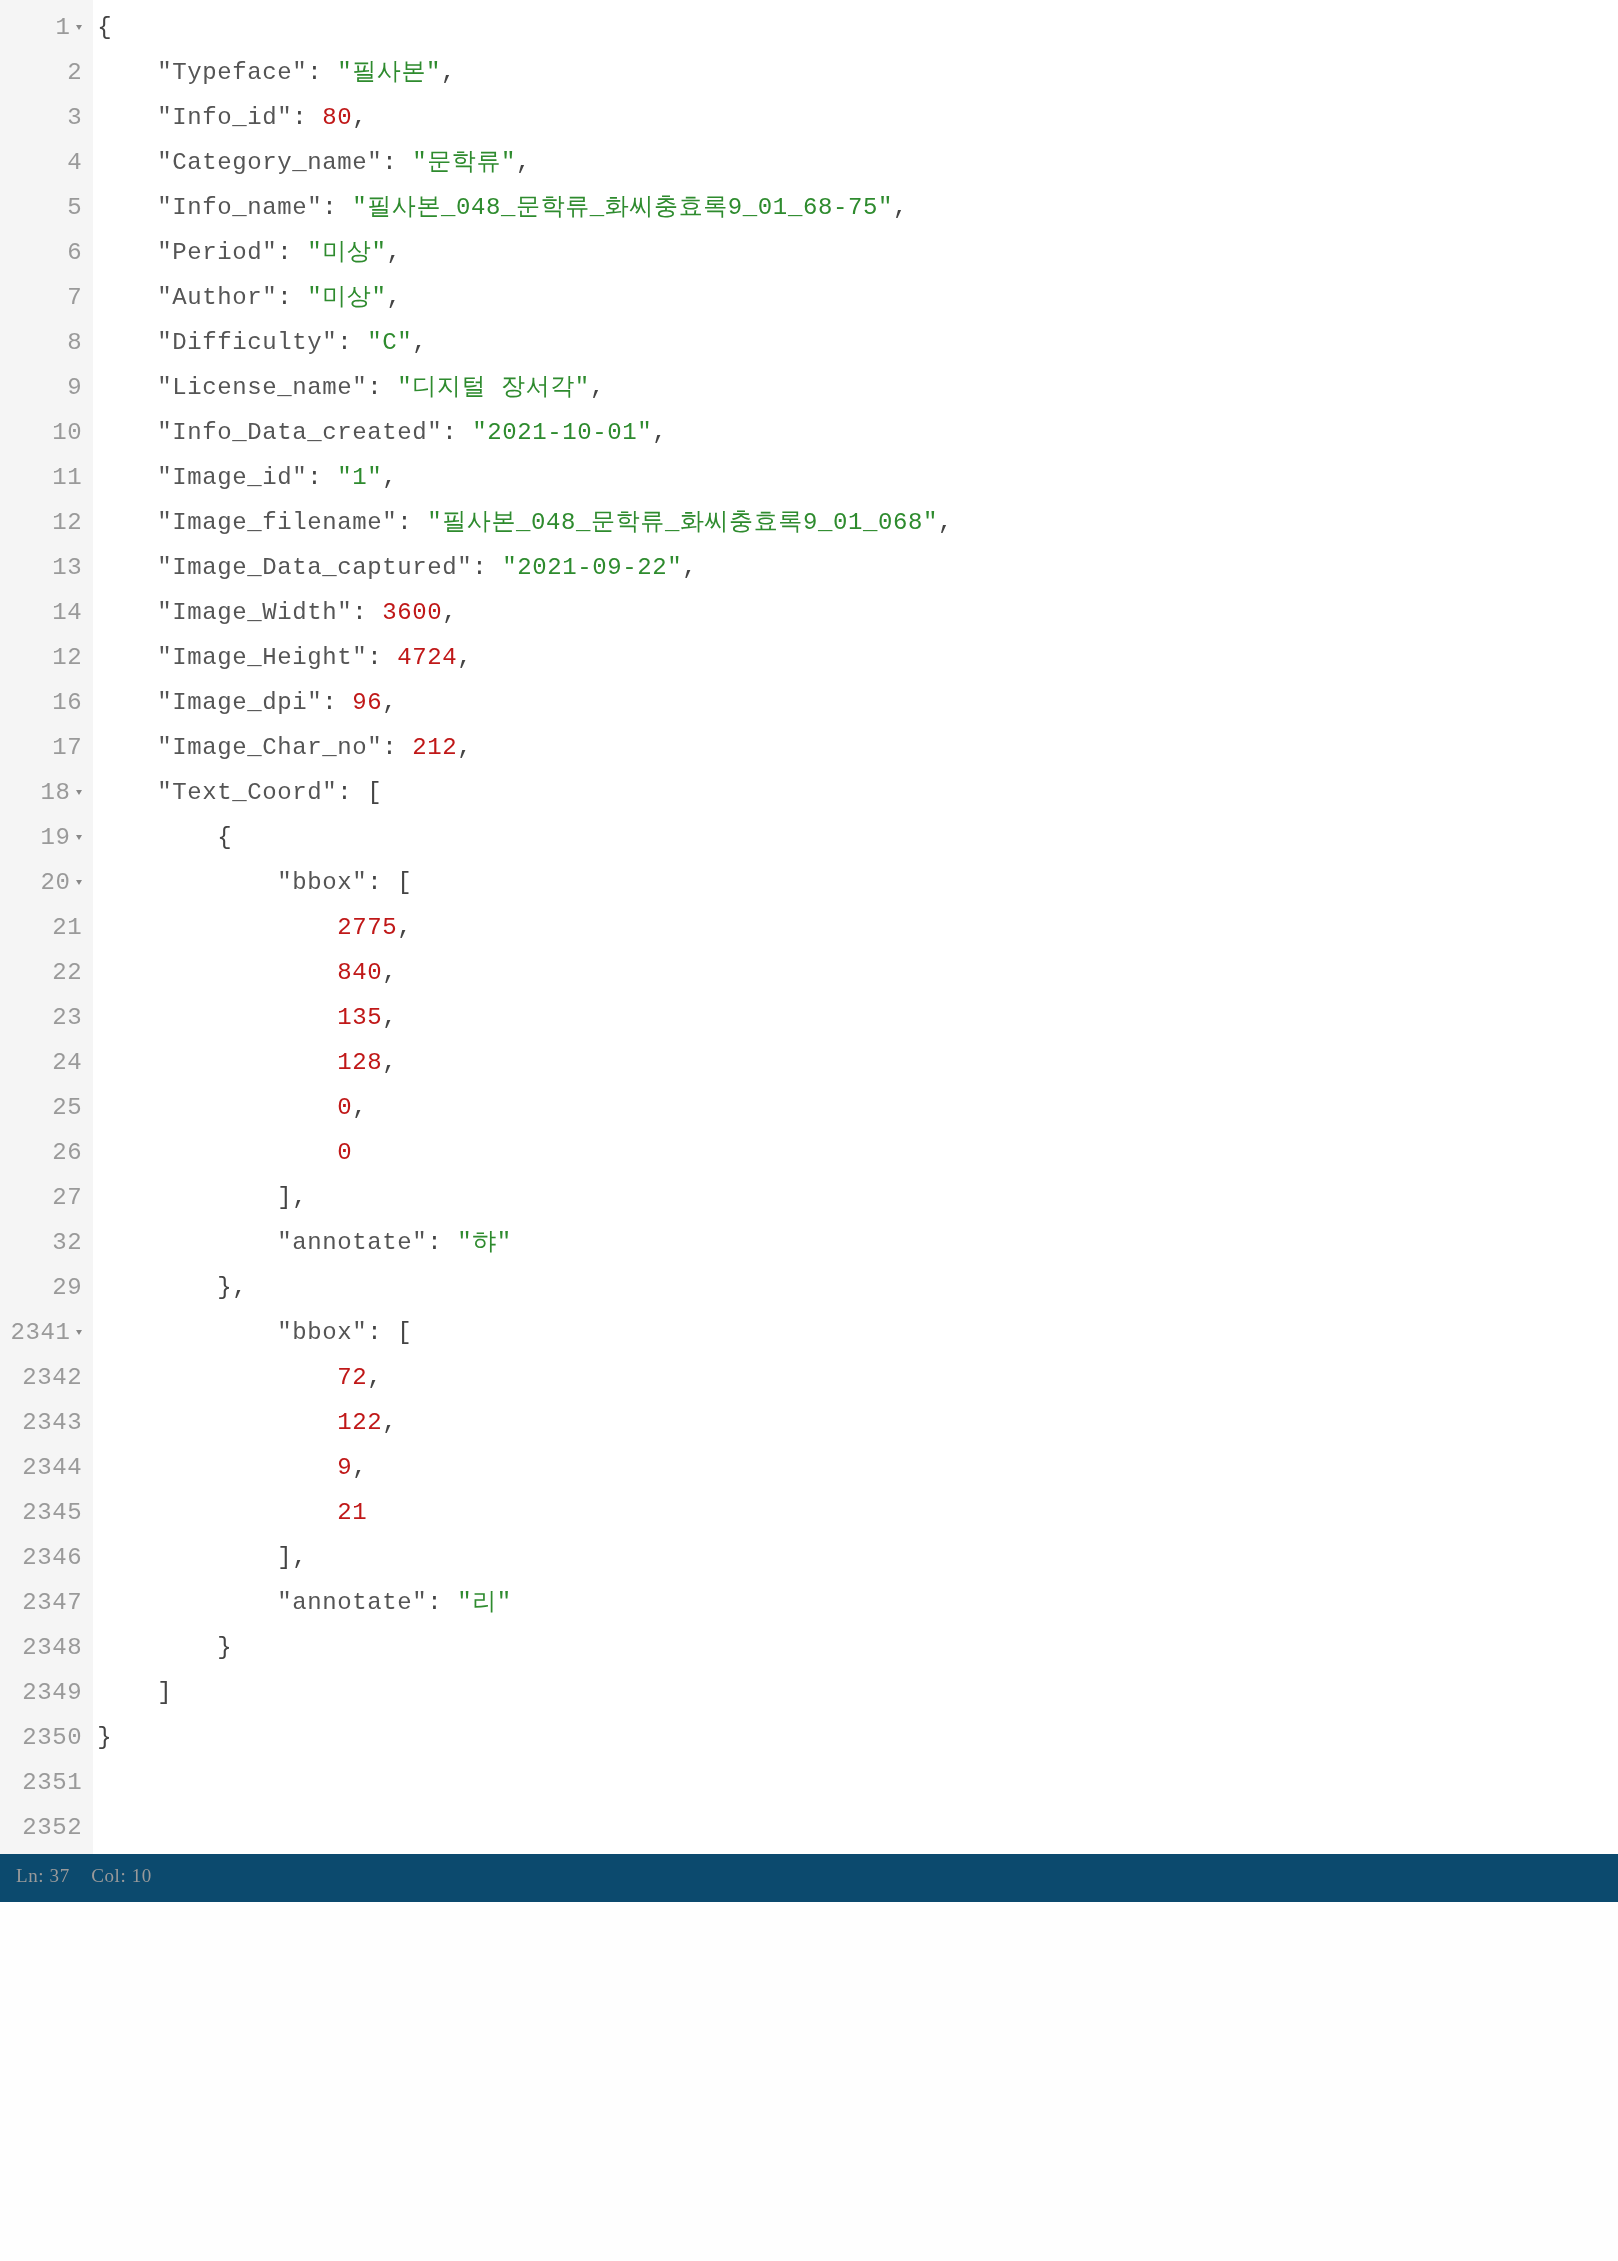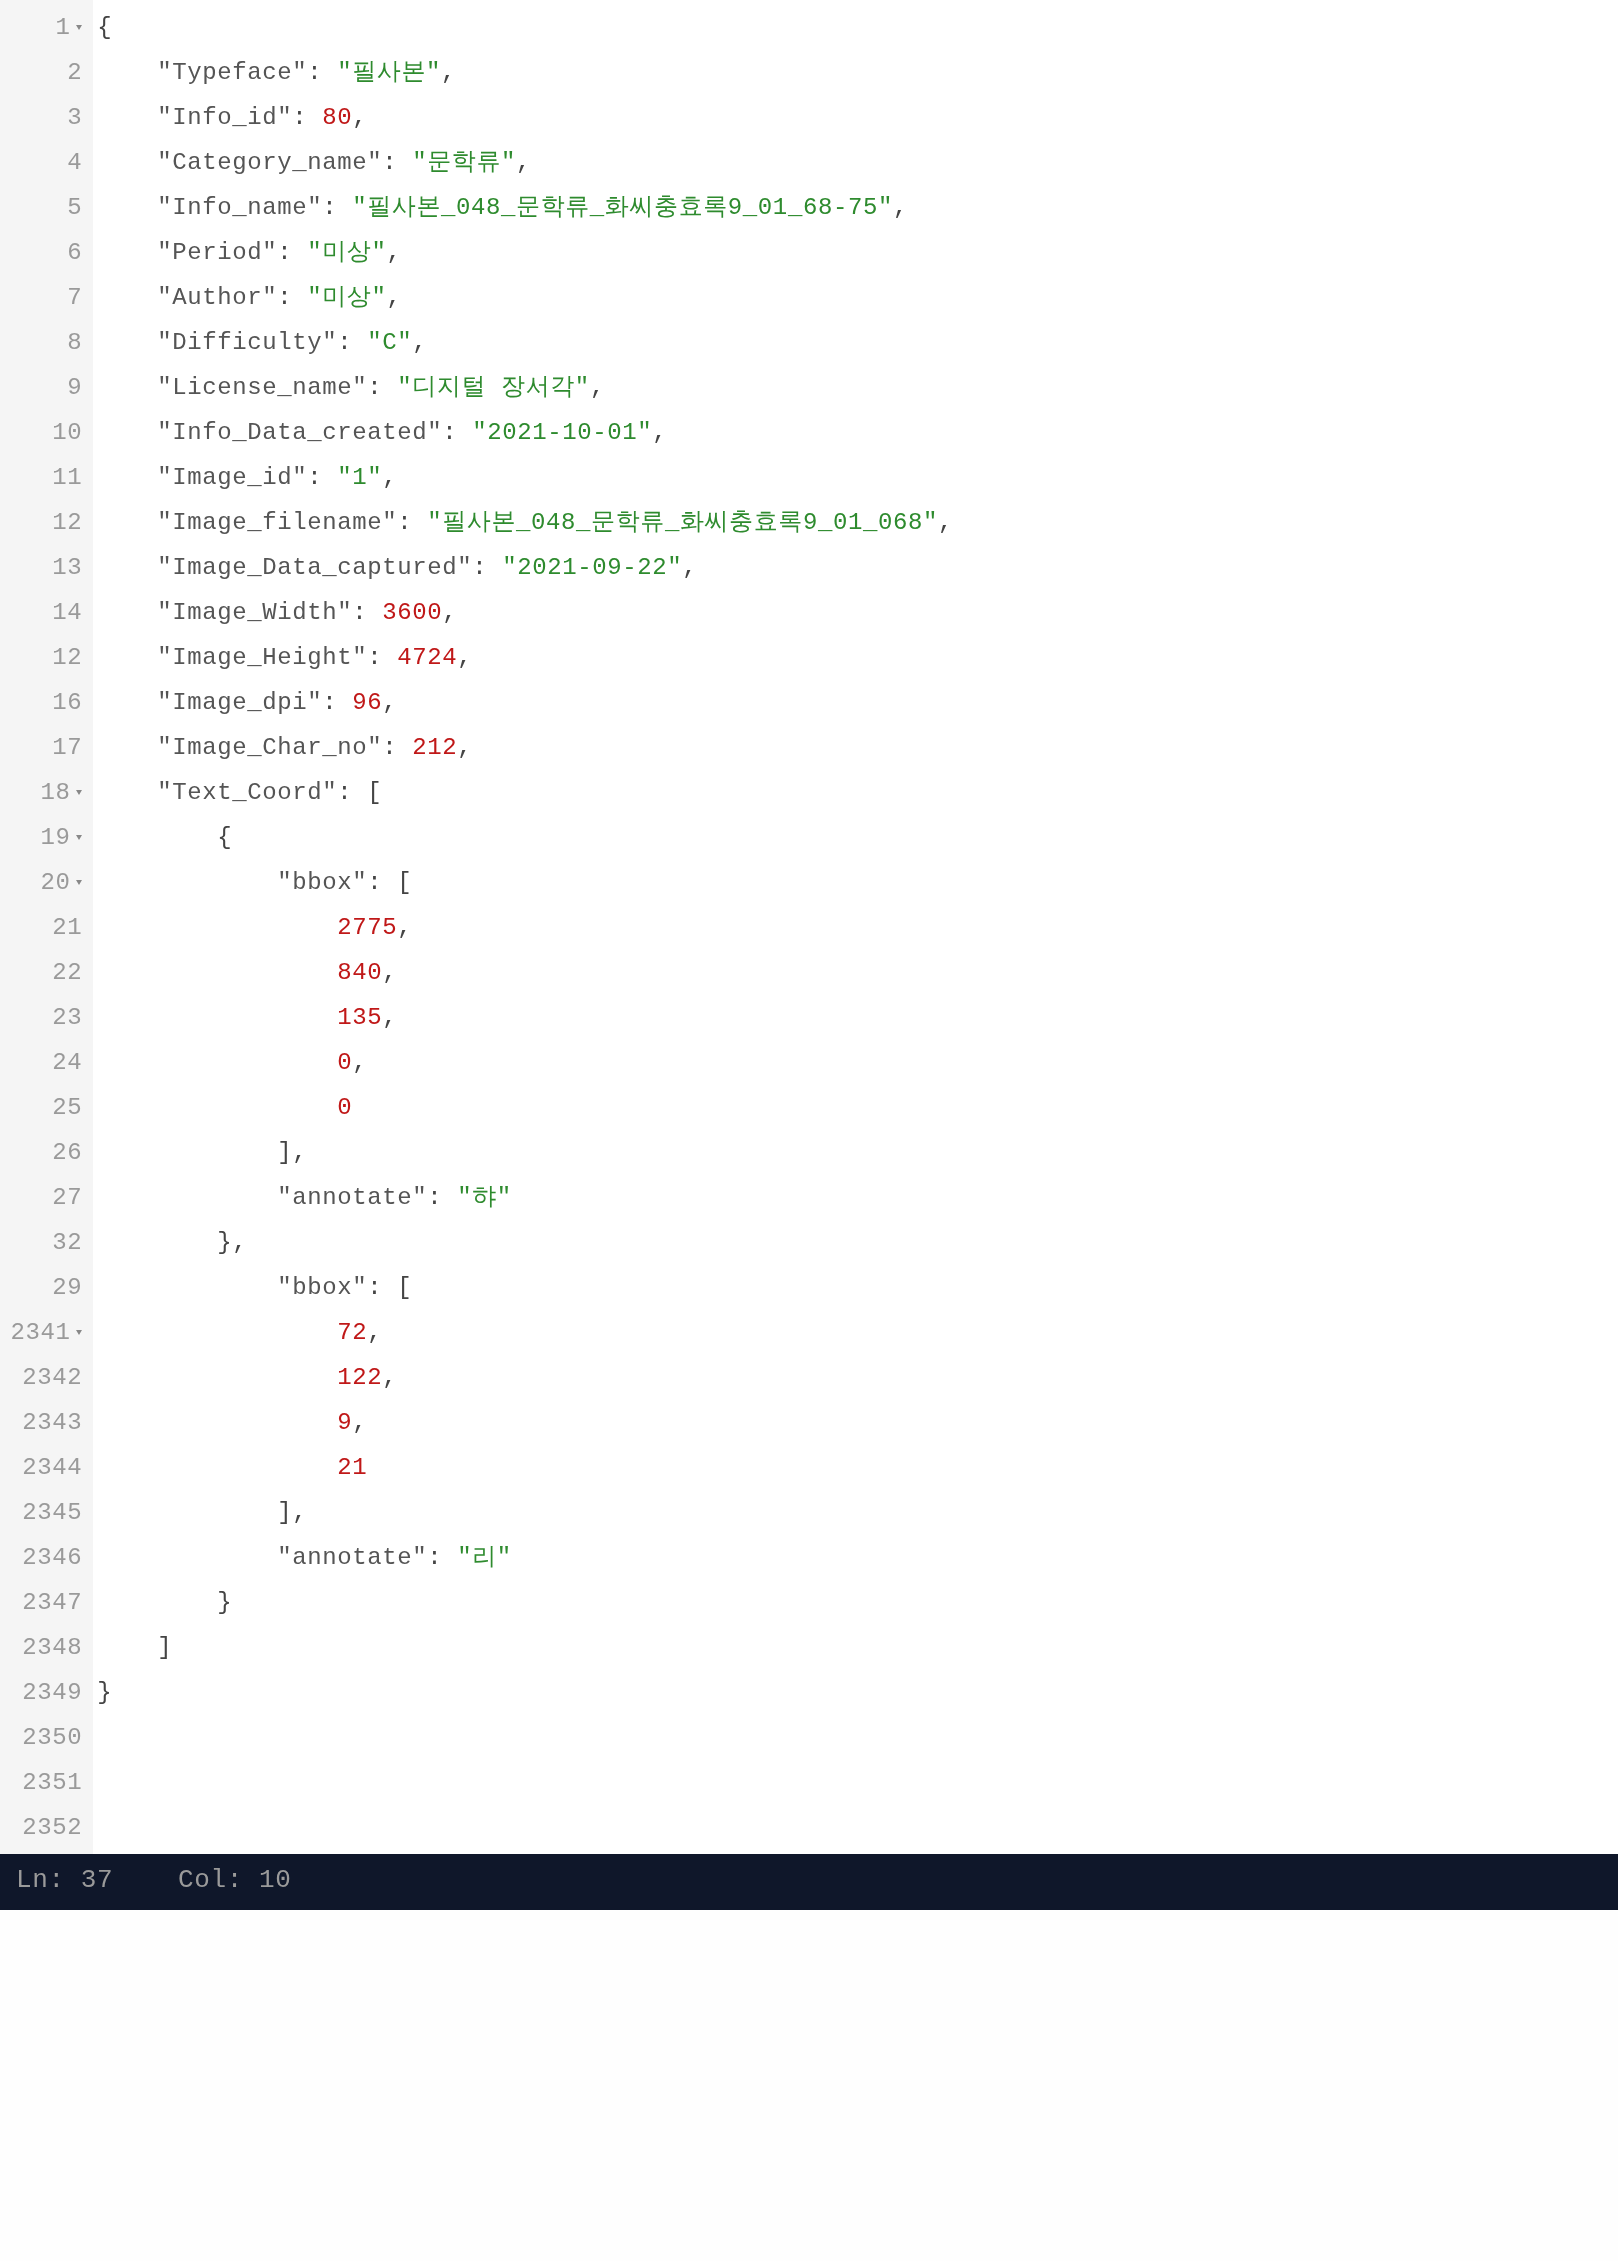--- a/index.html
+++ b/index.html
@@ -54,25 +54,26 @@
     height: 45px;
     line-height: 45px;
     white-space: pre;
     letter-spacing: 0.6px;
   }
   .tok-punc  { color: #444444; }
   .tok-key   { color: #555555; }
   .tok-str   { color: #2e8b2e; }
   .tok-num   { color: #c01818; }
   .statusbar {
-    background: #0f172a;
+    background: #0c4a6e;
     color: #9a9a9a;
     padding: 10.4px 16px 15px 16px;
-    font-size: 26px;
+    font-size: 19px;
     letter-spacing: 0.6px;
+    font-family: Liberation Serif, serif;
   }
 </style>
 </head>
 <body>
 
 <div class="editor">
   <div class="code-area">
     <div class="gutter" id="gutter">
         <div class="line"><span>1</span><span class="fold"></span></div>
         <div class="line"><span>2</span></div>
@@ -133,20 +134,21 @@
         <div class="line"><span class="tok-punc">    </span><span class="tok-key">"Image_Width"</span><span class="tok-punc">: </span><span class="tok-num">3600</span><span class="tok-punc">,</span></div>
         <div class="line"><span class="tok-punc">    </span><span class="tok-key">"Image_Height"</span><span class="tok-punc">: </span><span class="tok-num">4724</span><span class="tok-punc">,</span></div>
         <div class="line"><span class="tok-punc">    </span><span class="tok-key">"Image_dpi"</span><span class="tok-punc">: </span><span class="tok-num">96</span><span class="tok-punc">,</span></div>
         <div class="line"><span class="tok-punc">    </span><span class="tok-key">"Image_Char_no"</span><span class="tok-punc">: </span><span class="tok-num">212</span><span class="tok-punc">,</span></div>
         <div class="line"><span class="tok-punc">    </span><span class="tok-key">"Text_Coord"</span><span class="tok-punc">: [</span></div>
         <div class="line"><span class="tok-punc">        </span><span class="tok-punc">{</span></div>
         <div class="line"><span class="tok-punc">            </span><span class="tok-key">"bbox"</span><span class="tok-punc">: [</span></div>
         <div class="line"><span class="tok-punc">                </span><span class="tok-num">2775</span><span class="tok-punc">,</span></div>
         <div class="line"><span class="tok-punc">                </span><span class="tok-num">840</span><span class="tok-punc">,</span></div>
         <div class="line"><span class="tok-punc">                </span><span class="tok-num">135</span><span class="tok-punc">,</span></div>
+        <div class="line"><span class="tok-punc">                </span><span class="tok-num">128</span><span class="tok-punc">,</span></div>
         <div class="line"><span class="tok-punc">                </span><span class="tok-num">0</span><span class="tok-punc">,</span></div>
         <div class="line"><span class="tok-punc">                </span><span class="tok-num">0</span></div>
         <div class="line"><span class="tok-punc">            </span><span class="tok-punc">],</span></div>
         <div class="line"><span class="tok-punc">            </span><span class="tok-key">"annotate"</span><span class="tok-punc">: </span><span class="tok-str">"햐"</span></div>
         <div class="line"><span class="tok-punc">        </span><span class="tok-punc">},</span></div>
         <div class="line"><span class="tok-punc">            </span><span class="tok-key">"bbox"</span><span class="tok-punc">: [</span></div>
         <div class="line"><span class="tok-punc">                </span><span class="tok-num">72</span><span class="tok-punc">,</span></div>
         <div class="line"><span class="tok-punc">                </span><span class="tok-num">122</span><span class="tok-punc">,</span></div>
         <div class="line"><span class="tok-punc">                </span><span class="tok-num">9</span><span class="tok-punc">,</span></div>
         <div class="line"><span class="tok-punc">                </span><span class="tok-num">21</span></div>

